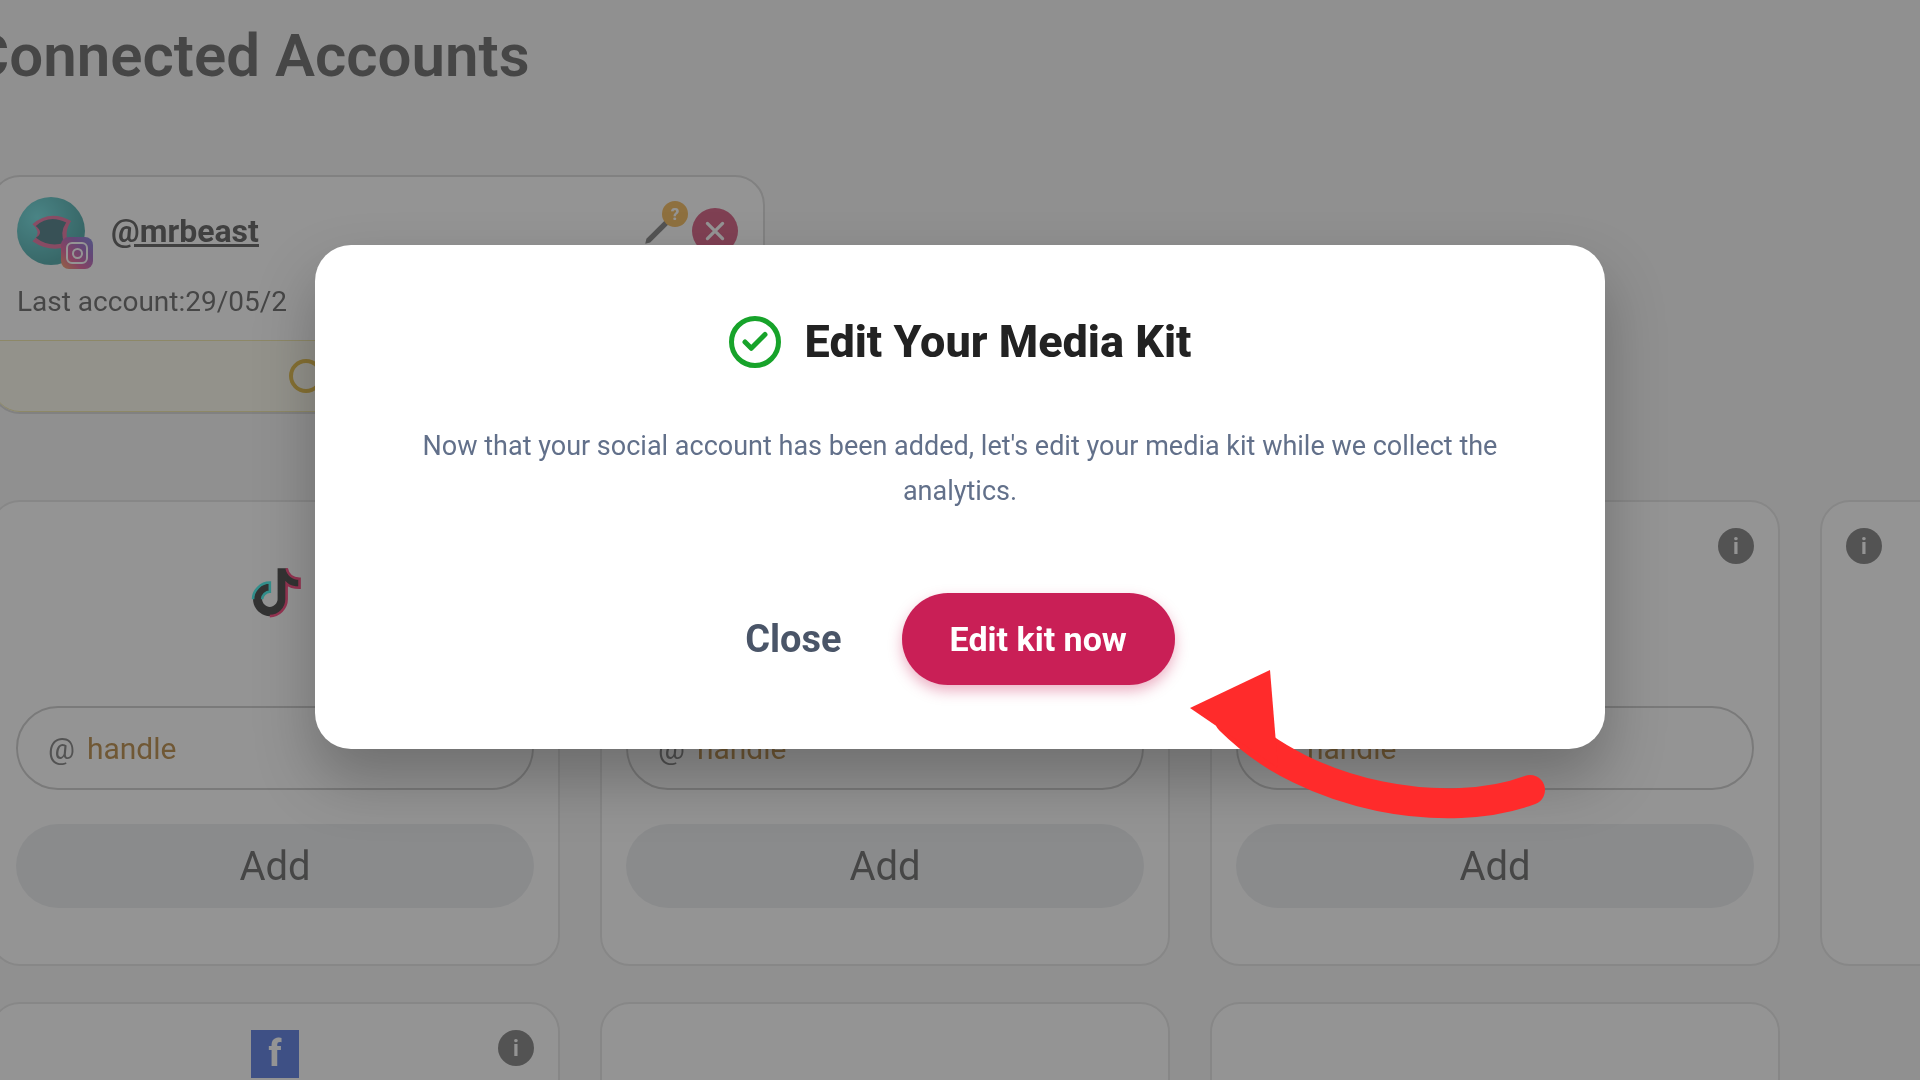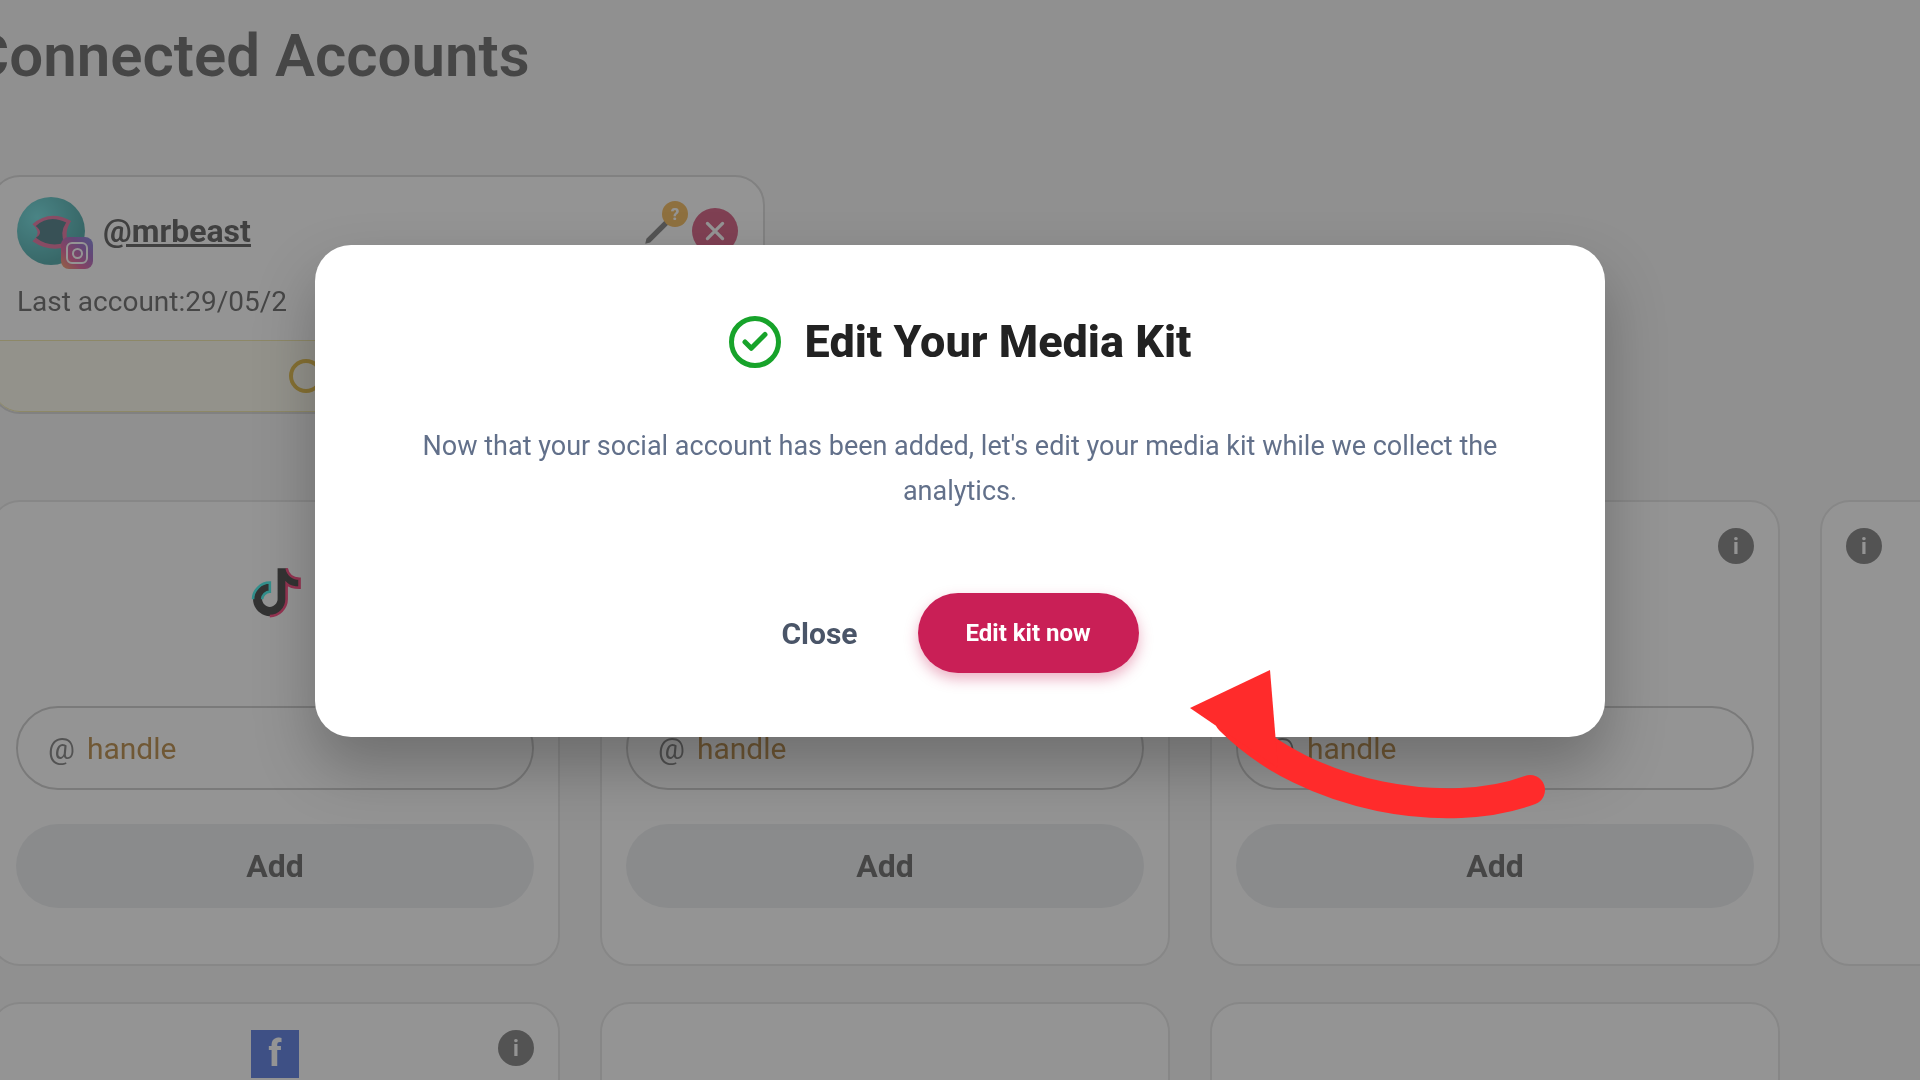--- a/index.html
+++ b/index.html
@@ -4,21 +4,21 @@
 <style>
 * { box-sizing: border-box; margin: 0; padding: 0; }
 body { font-family: -apple-system, BlinkMacSystemFont, 'Segoe UI', Roboto, Arial, sans-serif; background: #f5f5f5; width: 1920px; height: 1080px; overflow: hidden; position: relative; }
 
 .background { width: 1920px; height: 1080px; position: absolute; top: 0; left: 0; padding: 0; }
 
 .page-title { font-size: 60px; font-weight: 600; color: #333; position: absolute; top: 20px; left: -30px; }
 
 .account-card { position: absolute; top: 175px; left: -10px; width: 775px; border: 2px solid #ccc; border-radius: 30px; background: #fff; padding: 20px 25px 0 25px; }
 .account-header { display: flex; align-items: center; justify-content: space-between; margin-bottom: 20px; }
-.account-left { display: flex; align-items: center; gap: 18px; text-decoration: underline; }
+.account-left { display: flex; align-items: center; gap: 26px; text-decoration: underline; }
 .avatar-wrap { position: relative; width: 68px; height: 68px; }
 .avatar { width: 68px; height: 68px; border-radius: 50%; background: radial-gradient(circle at 30% 30%, #3dd5d8 0%, #0e8b8c 70%); display: flex; align-items: center; justify-content: center; }
 .avatar svg { width: 54px; height: 54px; }
 .ig-badge { position: absolute; right: -8px; bottom: -4px; width: 32px; height: 32px; border-radius: 8px; background: linear-gradient(45deg, #f58529, #dd2a7b, #8134af, #515bd4); display: flex; align-items: center; justify-content: center; }
 .ig-badge::before { content: ""; width: 18px; height: 18px; border: 2px solid #fff; border-radius: 6px; position: absolute; }
 .ig-badge::after { content: ""; width: 7px; height: 7px; border: 2px solid #fff; border-radius: 50%; position: absolute; }
 .handle { font-size: 32px; font-weight: 700; text-decoration: underline; color: #222; }
 .account-actions { display: flex; gap: 14px; align-items: center; }
 .pencil-wrap { position: relative; }
 .pencil-icon { width: 40px; height: 40px; display: flex; align-items: center; justify-content: center; }
@@ -35,34 +35,34 @@
 .grid-row { position: absolute; display: flex; gap: 40px; }
 .row1 { top: 500px; left: -10px; }
 .row2 { top: 1002px; left: -10px; }
 .add-card { width: 570px; height: 466px; border: 2px solid #ddd; border-radius: 30px; background: #fff; padding: 26px 24px 24px 24px; display: flex; flex-direction: column; align-items: center; position: relative; }
 .add-card.narrow { width: 140px; border-radius: 30px 0 0 30px; }
 .info-icon { position: absolute; top: 26px; right: 24px; width: 36px; height: 36px; border-radius: 50%; background: #555; color: #fff; display: flex; align-items: center; justify-content: center; font-weight: 700; font-size: 22px; }
 .brand-icon { width: 62px; height: 62px; margin-top: 30px; }
 .handle-input { margin-top: 86px; width: 100%; height: 84px; border: 2px solid #bbb; border-radius: 42px; padding: 0 30px; display: flex; align-items: center; gap: 12px; }
 .handle-at { font-size: 30px; color: #555; }
 .handle-placeholder { font-size: 30px; color: #a16207; }
-.add-btn { margin-top: 34px; width: 100%; height: 84px; border-radius: 42px; background: #e5e8eb; color: #333; font-size: 32px; font-weight: 700; display: flex; align-items: center; justify-content: center; }
+.add-btn { margin-top: 34px; width: 100%; height: 84px; border-radius: 42px; background: #e5e8eb; color: #333; font-size: 40px; font-weight: 400; display: flex; align-items: center; justify-content: center; }
 
 .fb-icon { width: 48px; height: 48px; background: #1d4ed8; display: flex; align-items: center; justify-content: center; color: #fff; font-weight: 800; font-size: 36px; }
 
 .overlay { position: absolute; inset: 0; background: rgba(82,82,82,0.62); display: flex; align-items: flex-start; justify-content: center; padding-top: 245px; }
 .modal { width: 1290px; background: #fff; border-radius: 36px; padding: 70px 90px 64px 90px; box-shadow: 0 30px 60px rgba(0,0,0,0.25); }
 .modal-title-row { display: flex; align-items: flex-end; justify-content: center; gap: 24px; margin-bottom: 56px; }
 .check-icon { width: 52px; height: 52px; border: 5px solid #17a32a; border-radius: 50%; display: flex; align-items: center; justify-content: center; }
 .check-icon svg { width: 30px; height: 30px; }
 .modal-title { font-size: 45px; font-weight: 800; color: #222; }
 .modal-body { font-size: 27px; color: #62708a; text-align: center; line-height: 1.65; margin-bottom: 80px; padding: 0 10px; }
 .modal-actions { display: flex; align-items: center; justify-content: center; gap: 60px; }
-.close-link { font-size: 30px; font-weight: 700; color: #4a5568; cursor: pointer; }
-.primary-btn { background: #c91f56; color: #fff; font-size: 24px; font-weight: 700; padding: 26px 48px; border-radius: 46px; cursor: pointer; box-shadow: 0 6px 14px rgba(201,31,86,0.35); }
+.close-link { font-size: 38px; font-weight: 700; color: #4a5568; cursor: pointer; }
+.primary-btn { background: #c91f56; color: #fff; font-size: 34px; font-weight: 700; padding: 26px 48px; border-radius: 46px; cursor: pointer; box-shadow: 0 6px 14px rgba(201,31,86,0.35); }
 
 .arrow-annotation { position: absolute; top: 660px; left: 1170px; width: 380px; height: 170px; pointer-events: none; }
 </style>
 </head>
 <body>
 
 <div class="background">
 
   <div class="page-title">Connected Accounts</div>
 

